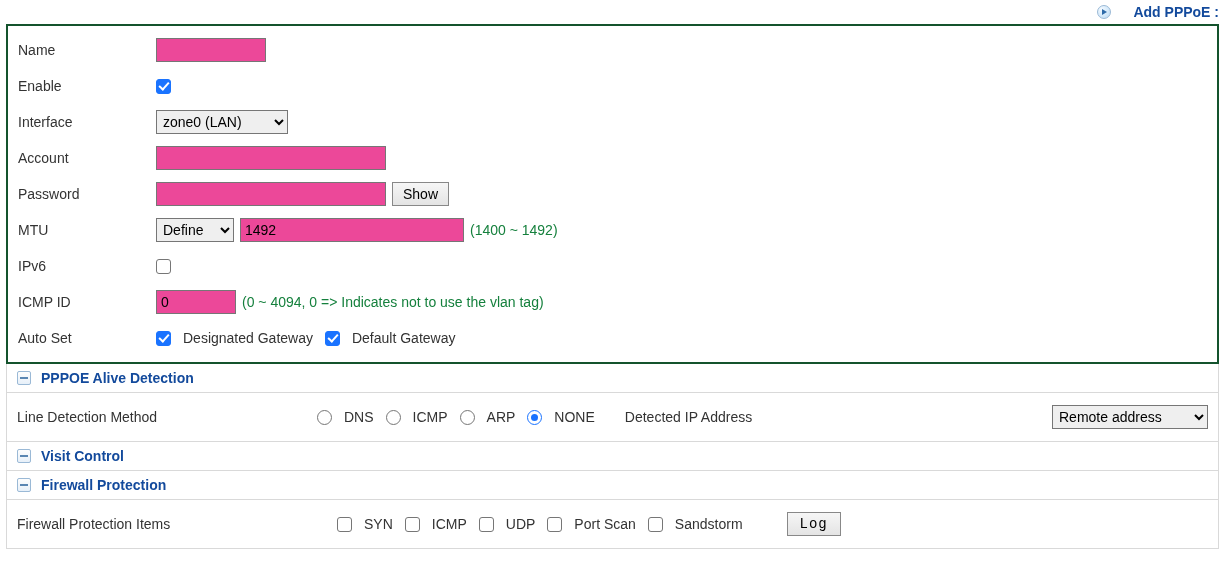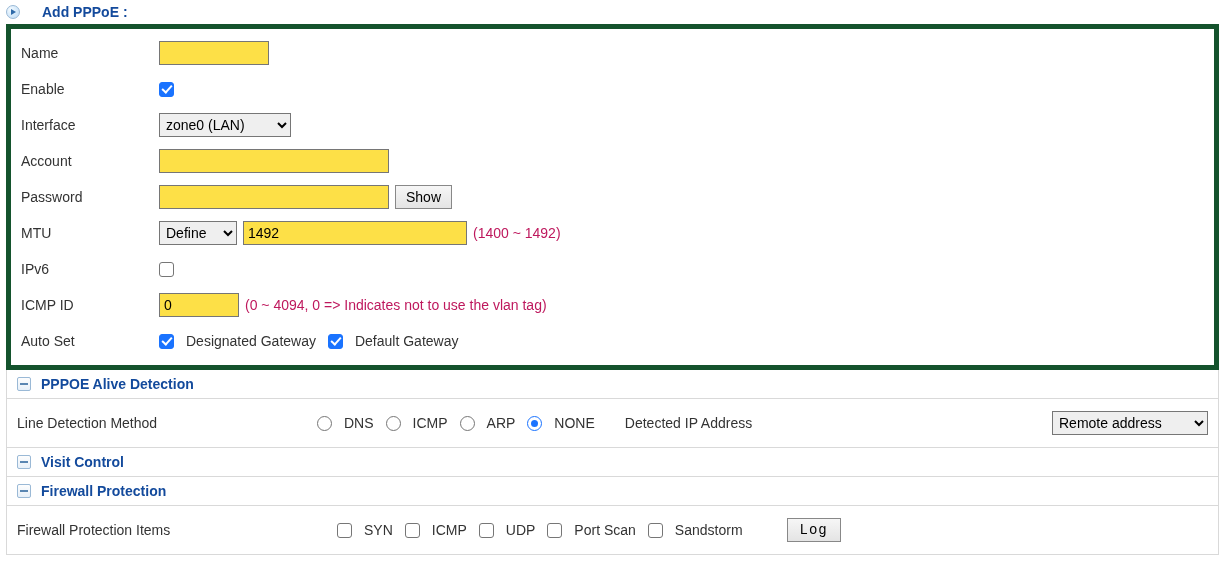--- a/index.html
+++ b/index.html
@@ -14,20 +14,21 @@
   .wrap {
     padding: 2px 6px 6px 6px;
   }
 
   
   .main-header {
     display: flex;
     align-items: center;
     gap: 22px;
     padding: 2px 0 4px 0;
+    justify-content: flex-end;
   }
   .round-btn {
     width: 14px;
     height: 14px;
     border-radius: 50%;
     box-sizing: border-box;
     background: radial-gradient(circle at 30% 30%, #f4faff 0%, #d9ecfb 45%, #bcd9f2 100%);
     border: 1px solid #9ab9d6;
     position: relative;
   }
@@ -49,21 +50,21 @@
 
   
   .panel {
     border: 1px solid #d9d9d9;
     padding: 6px 10px;
   }
   .panel + .panel {
     border-top: none;
   }
   .bordered-top {
-    border: 5px solid #14532d;
+    border: 2px solid #14532d;
   }
 
   
   .row {
     display: flex;
     align-items: center;
     min-height: 36px;
   }
   .lbl {
     width: 138px;
@@ -80,21 +81,21 @@
     justify-content: flex-end;
   }
 
   
   input[type="text"], input[type="password"] {
     border: 1px solid #767676;
     height: 22px;
     padding: 0 4px;
     font-family: inherit;
     font-size: 14px;
-    background: #fde047;
+    background: #ec4899;
   }
   .w-name   { width: 100px; }
   .w-account{ width: 220px; }
   .w-mtu    { width: 214px; }
   .w-vlan   { width: 70px;  }
 
   select {
     border: 1px solid #767676;
     height: 24px;
     font-family: inherit;
@@ -201,21 +202,21 @@
     background: #5a86b2;
   }
 
   .cb-label, .rb-label {
     display: inline-flex;
     align-items: center;
     gap: 12px;
   }
   .gap-mid  { gap: 12px; }
   .gap-big  { gap: 30px; }
-  .note { color: #be185d; }
+  .note { color: #15803d; }
 
   .detect-ip-lbl {
     margin-left: 18px;
   }
   .detect-ip-sel {
     margin-left: auto;
     padding-left: 28px;
   }
 
 </style>

